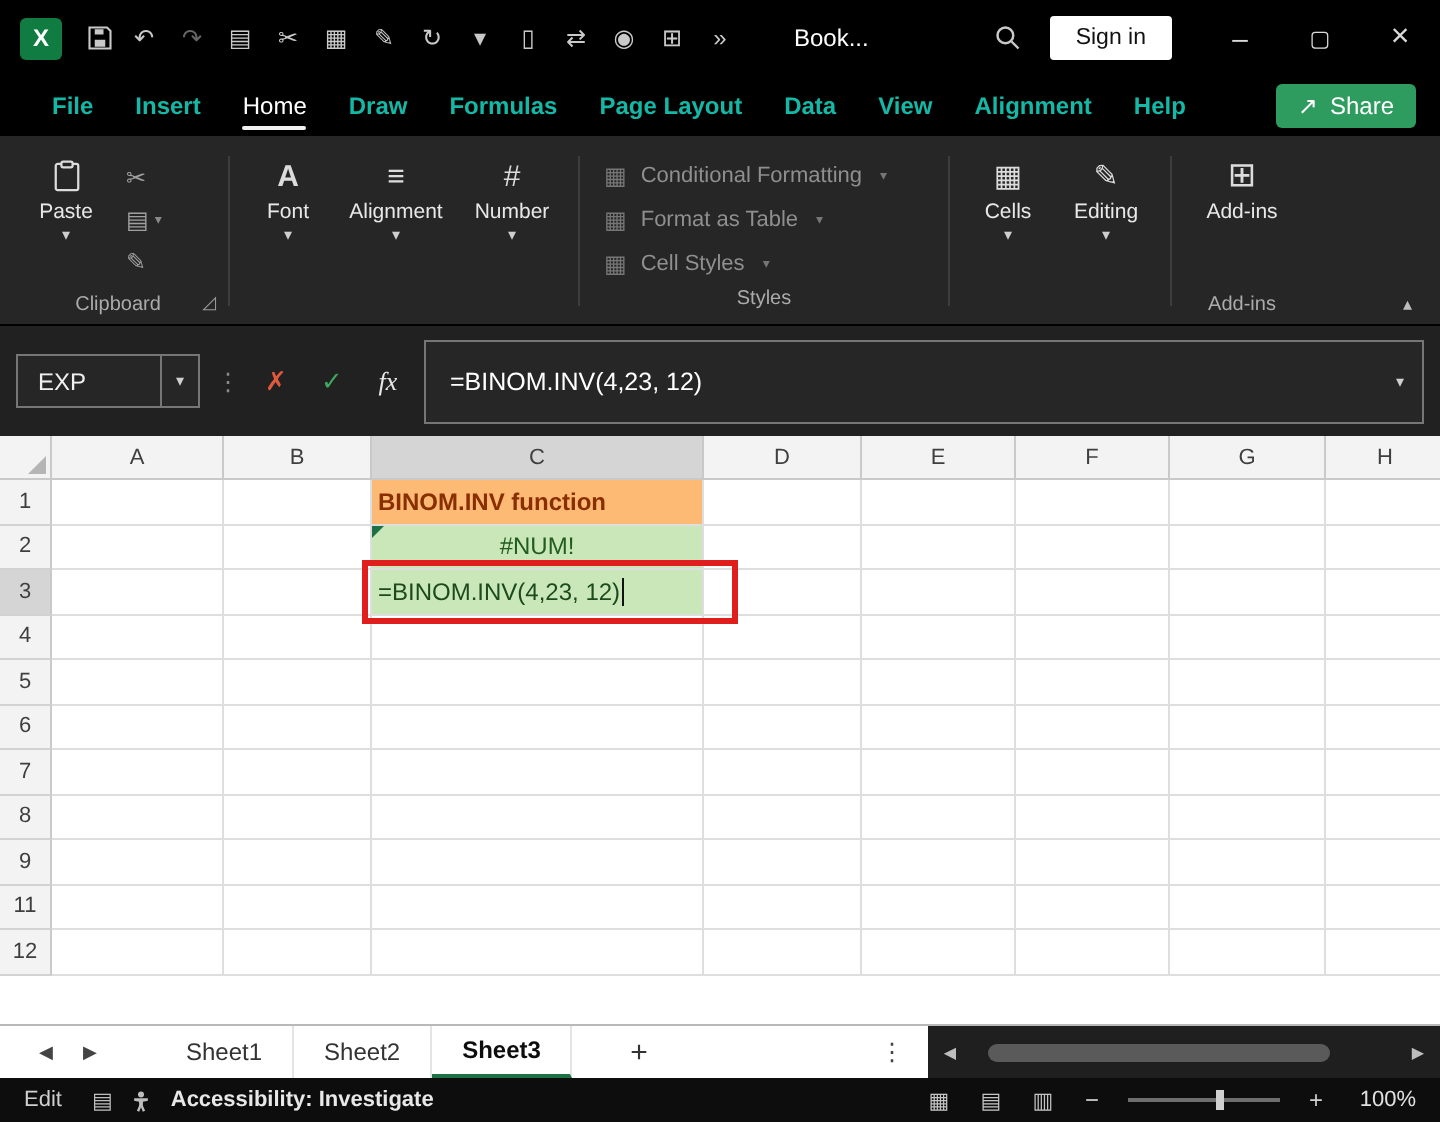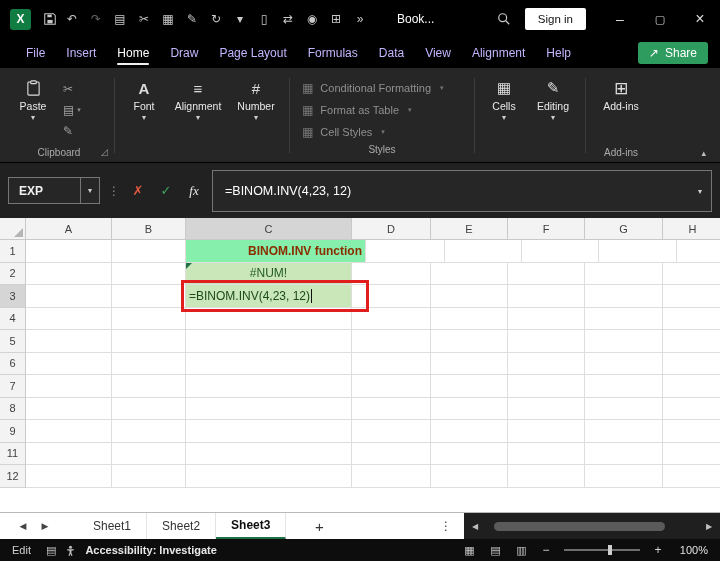--- a/index.html
+++ b/index.html
@@ -15,21 +15,21 @@
   .qat-btn.dim {color:#666;}
   .tb-title {color:#fff; font-size:12px; margin-left:26px; white-space:nowrap;}
   .tb-spacer {flex:1;}
   .search-btn {width:26px; height:24px; display:flex; align-items:center; justify-content:center;}
   .signin-btn {background:#fff; color:#111; font-size:11.5px; padding:5px 13px; border-radius:2px; border:none; margin:0 14px 0 8px; font-family:inherit;}
   .win-btn {width:40px; height:38px; display:flex; align-items:center; justify-content:center; color:#d9d9d9; font-size:14px;}
 
   
   .menubar {height:30px; background:#000; display:flex; align-items:center; padding:0 12px 0 16px; flex:none;}
   .menu-tabs {display:flex; height:100%; align-items:stretch; gap:1px;}
-  .menu-tab {padding:0 10px; display:flex; align-items:center; color:#c4b5fd; font-size:12px; position:relative; white-space:nowrap;}
+  .menu-tab {padding:0 10px; display:flex; align-items:center; color:#14b8a6; font-size:12px; position:relative; white-space:nowrap;font-weight:bold;}
   .menu-tab.active {color:#fff; font-weight:400;}
   .menu-tab.active::after {content:""; position:absolute; left:10px; right:10px; bottom:3px; height:2px; background:#f0f0f0; border-radius:1px;}
   .share-btn {margin-left:auto; background:#2E9B5F; color:#fff; border:none; border-radius:3px; font-size:12px; padding:4px 11px; display:flex; gap:6px; align-items:center; font-family:inherit;}
 
   
   .ribbon {height:94px; background:#262626; display:flex; padding:3px 6px 2px 10px; position:relative; align-items:stretch; flex:none;}
   .rgroup {display:flex; flex-direction:column;}
   .rgroup-content {display:flex; flex:1; align-items:flex-start;}
   .rgroup-label {height:16px; display:flex; align-items:center; justify-content:center; gap:6px; color:#ababab; font-size:10px; position:relative;}
   .launcher {position:absolute; right:0; bottom:3px; font-size:9px; color:#9a9a9a;}
@@ -44,21 +44,21 @@
   .styles-items {display:flex; flex-direction:column; padding-top:7px; gap:3px;}
   .style-item {display:flex; align-items:center; gap:7px; color:#8f8f8f; font-size:11px; height:19px; padding:0 6px; white-space:nowrap;}
   .si-icon {font-size:12px; color:#767676;}
   .si-chev {font-size:7px; color:#767676; margin-left:2px;}
   .rdivider {width:1px; background:#3d3d3d; margin:7px 6px;}
   .collapse-btn {position:absolute; right:14px; bottom:4px; color:#bdbdbd; font-size:9px;}
 
   
   .fxbar {height:56px; background:#212121; border-top:1px solid #000; display:flex; align-items:center; padding:0 8px; gap:8px; flex:none;}
   .namebox {width:92px; height:27px; border:1px solid #767676; display:flex; align-items:center; background:#262626; color:#f0f0f0; flex:none;}
-  .nb-text {flex:1; padding-left:10px; font-size:12px;font-weight:bold;}
+  .nb-text {flex:1; padding-left:10px; font-size:12px;}
   .nb-div {width:1px; height:100%; background:#767676;}
   .nb-chev {width:18px; text-align:center; font-size:8px; color:#cfcfcf;}
   .fx-dots {color:#8a8a8a; font-size:12px;}
   .fx-btn {width:20px; text-align:center; font-size:13px;}
   .fx-btn.cancel {color:#E0593D;}
   .fx-btn.enter {color:#3FA75F;}
   .fx-btn.fx {font-family:"Liberation Serif","DejaVu Serif",serif; font-style:italic; color:#e8e8e8;}
   .fx-input {flex:1; height:42px; border:1px solid #767676; background:#262626; color:#fff; display:flex; align-items:center; padding:0 12px; font-size:12.5px; position:relative;}
   .fx-expand {position:absolute; right:9px; top:50%; transform:translateY(-50%); font-size:8px; color:#cfcfcf;}
 
@@ -145,22 +145,22 @@
     <div class="win-btn" style="font-size:11px;">▢</div>
     <div class="win-btn" style="font-size:16px;">×</div>
   </div>
 
   <div class="menubar">
     <div class="menu-tabs">
         <div class="menu-tab">File</div>
         <div class="menu-tab">Insert</div>
         <div class="menu-tab active">Home</div>
         <div class="menu-tab">Draw</div>
+        <div class="menu-tab">Formulas</div>
         <div class="menu-tab">Page Layout</div>
-        <div class="menu-tab">Formulas</div>
         <div class="menu-tab">Data</div>
         <div class="menu-tab">View</div>
         <div class="menu-tab">Alignment</div>
         <div class="menu-tab">Help</div>
       </div>
     <button class="share-btn" style="background: rgb(46, 155, 95);">
       <span>↗</span>
       <span>Share</span>
     </button>
   </div>
@@ -311,21 +311,21 @@
         <div class="col-h" style="width: 77px;">E</div>
         <div class="col-h" style="width: 77px;">F</div>
         <div class="col-h" style="width: 78px;">G</div>
         <div class="col-h" style="width: 60px;">H</div>
       </div>
     <div>
         <div class="g-row" style="height: 22.5px;">
           <div class="row-h">1</div>
           <div class="g-cell" style="width: 86px;"></div>
           <div class="g-cell" style="width: 74px;"></div>
-          <div class="g-cell bold" style="width: 180px; background: #86efac; color: rgb(138, 46, 0); justify-content: flex-end;">
+          <div class="g-cell bold" style="width: 166px; background: #fdba74; color: rgb(138, 46, 0); justify-content: flex-start;">
             <span>BINOM.INV function</span>
           </div>
           <div class="g-cell" style="width: 79px;"></div>
           <div class="g-cell" style="width: 77px;"></div>
           <div class="g-cell" style="width: 77px;"></div>
           <div class="g-cell" style="width: 78px;"></div>
           <div class="g-cell" style="width: 60px;"></div>
         </div>
         <div class="g-row" style="height: 22.5px;">
           <div class="row-h">2</div>

